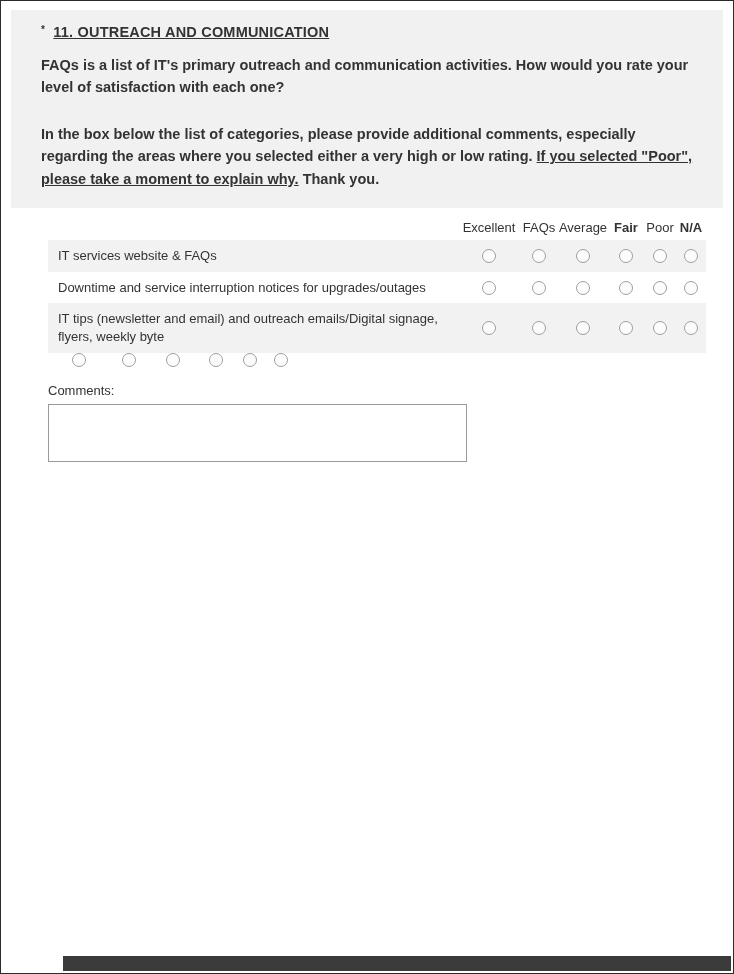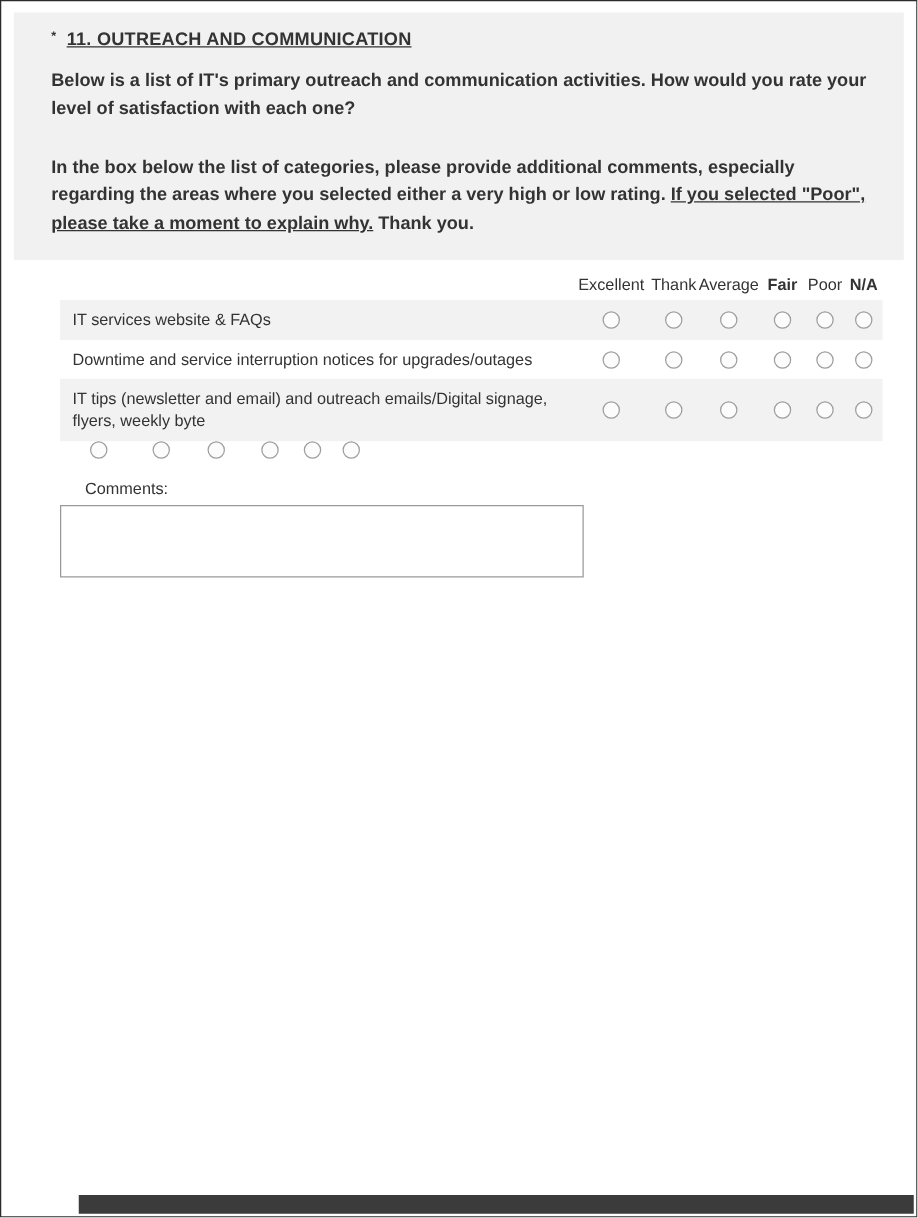--- a/index.html
+++ b/index.html
@@ -84,21 +84,21 @@
   }
   .radio{
     display:inline-block;
     width:14px;height:14px;
     border:1px solid var(--radio-border);
     border-radius:50%;
     background:#fcfcfc;
     cursor:pointer;
   }
   .comments-label{
-    margin:16px 0 0 67px;
+    margin:16px 0 0 47px;
     font-size:13px;
   }
   .comments-box{
     display:block;
     margin:6px 0 0 47px;
     width:419px;
     height:58px;
     border:1px solid var(--textarea-border);
     background:#ffffff;
     resize:none;
@@ -119,29 +119,29 @@
 </head>
 <body>
 
 <div class="page">
 
   <div class="question-header">
     <div class="question-title">
       <span class="req">*</span>
       <span class="title-text">11. OUTREACH AND COMMUNICATION</span>
     </div>
-    <p class="qpara">Below is a list of IT's primary outreach and communication activities. How would you rate your level of satisfaction with each one?</p>
+    <p class="qpara">FAQs is a list of IT's primary outreach and communication activities. How would you rate your level of satisfaction with each one?</p>
     <p class="qpara second"><span>In the box below the list of categories, please provide additional comments, especially regarding the areas where you selected either a very high or low rating. </span><span class="u">If you selected "Poor", please take a moment to explain why.</span><span> Thank you.</span></p>
   </div>
 
   <div class="matrix">
     <div class="matrix-header" id="matrix-header">
       <div class="label-spacer"></div>
     <div class="col-cell" style="width: 62px;">Excellent</div>
-        <div class="col-cell" style="width: 38px;">Thank</div>
+        <div class="col-cell" style="width: 38px;">FAQs</div>
         <div class="col-cell" style="width: 50px;">Average</div>
         <div class="col-cell" style="width: 36px; font-weight: bold;">Fair</div>
         <div class="col-cell" style="width: 32px;">Poor</div>
         <div class="col-cell" style="width: 30px; font-weight: bold;">N/A</div>
       </div>
     <div id="matrix-rows">
         <div class="matrix-row alt">
           <div class="label-cell">IT services website &amp; FAQs</div>
           <div class="radio-cell" style="width: 62px;">
             <span class="radio"></span>

